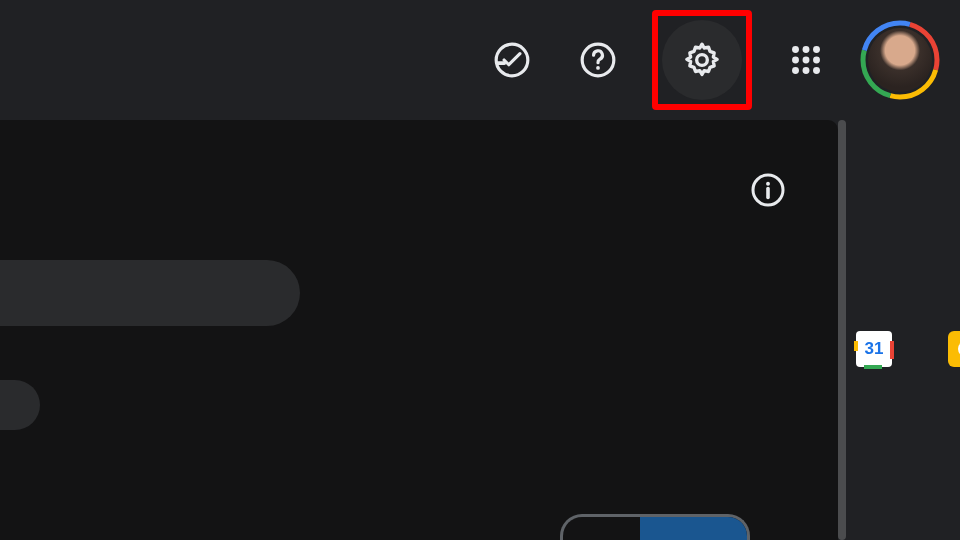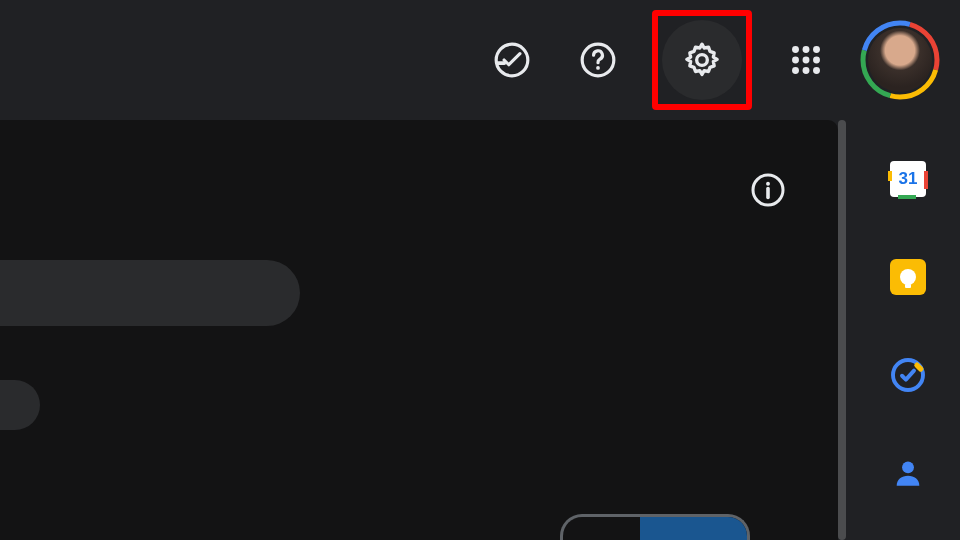--- a/index.html
+++ b/index.html
@@ -117,21 +117,21 @@
 
   
   .side-panel {
     position: absolute;
     right: 0;
     top: 120px;
     width: 104px;
     height: 420px;
     background: #202124;
     display: flex;
-    flex-direction: column;
+    flex-direction: row;
     align-items: center;
     gap: 56px;
     padding-top: 38px;
   }
   .side-icon {
     width: 42px; height: 42px;
     display: flex; align-items: center; justify-content: center;
     cursor: pointer;
     position: relative;
   }

